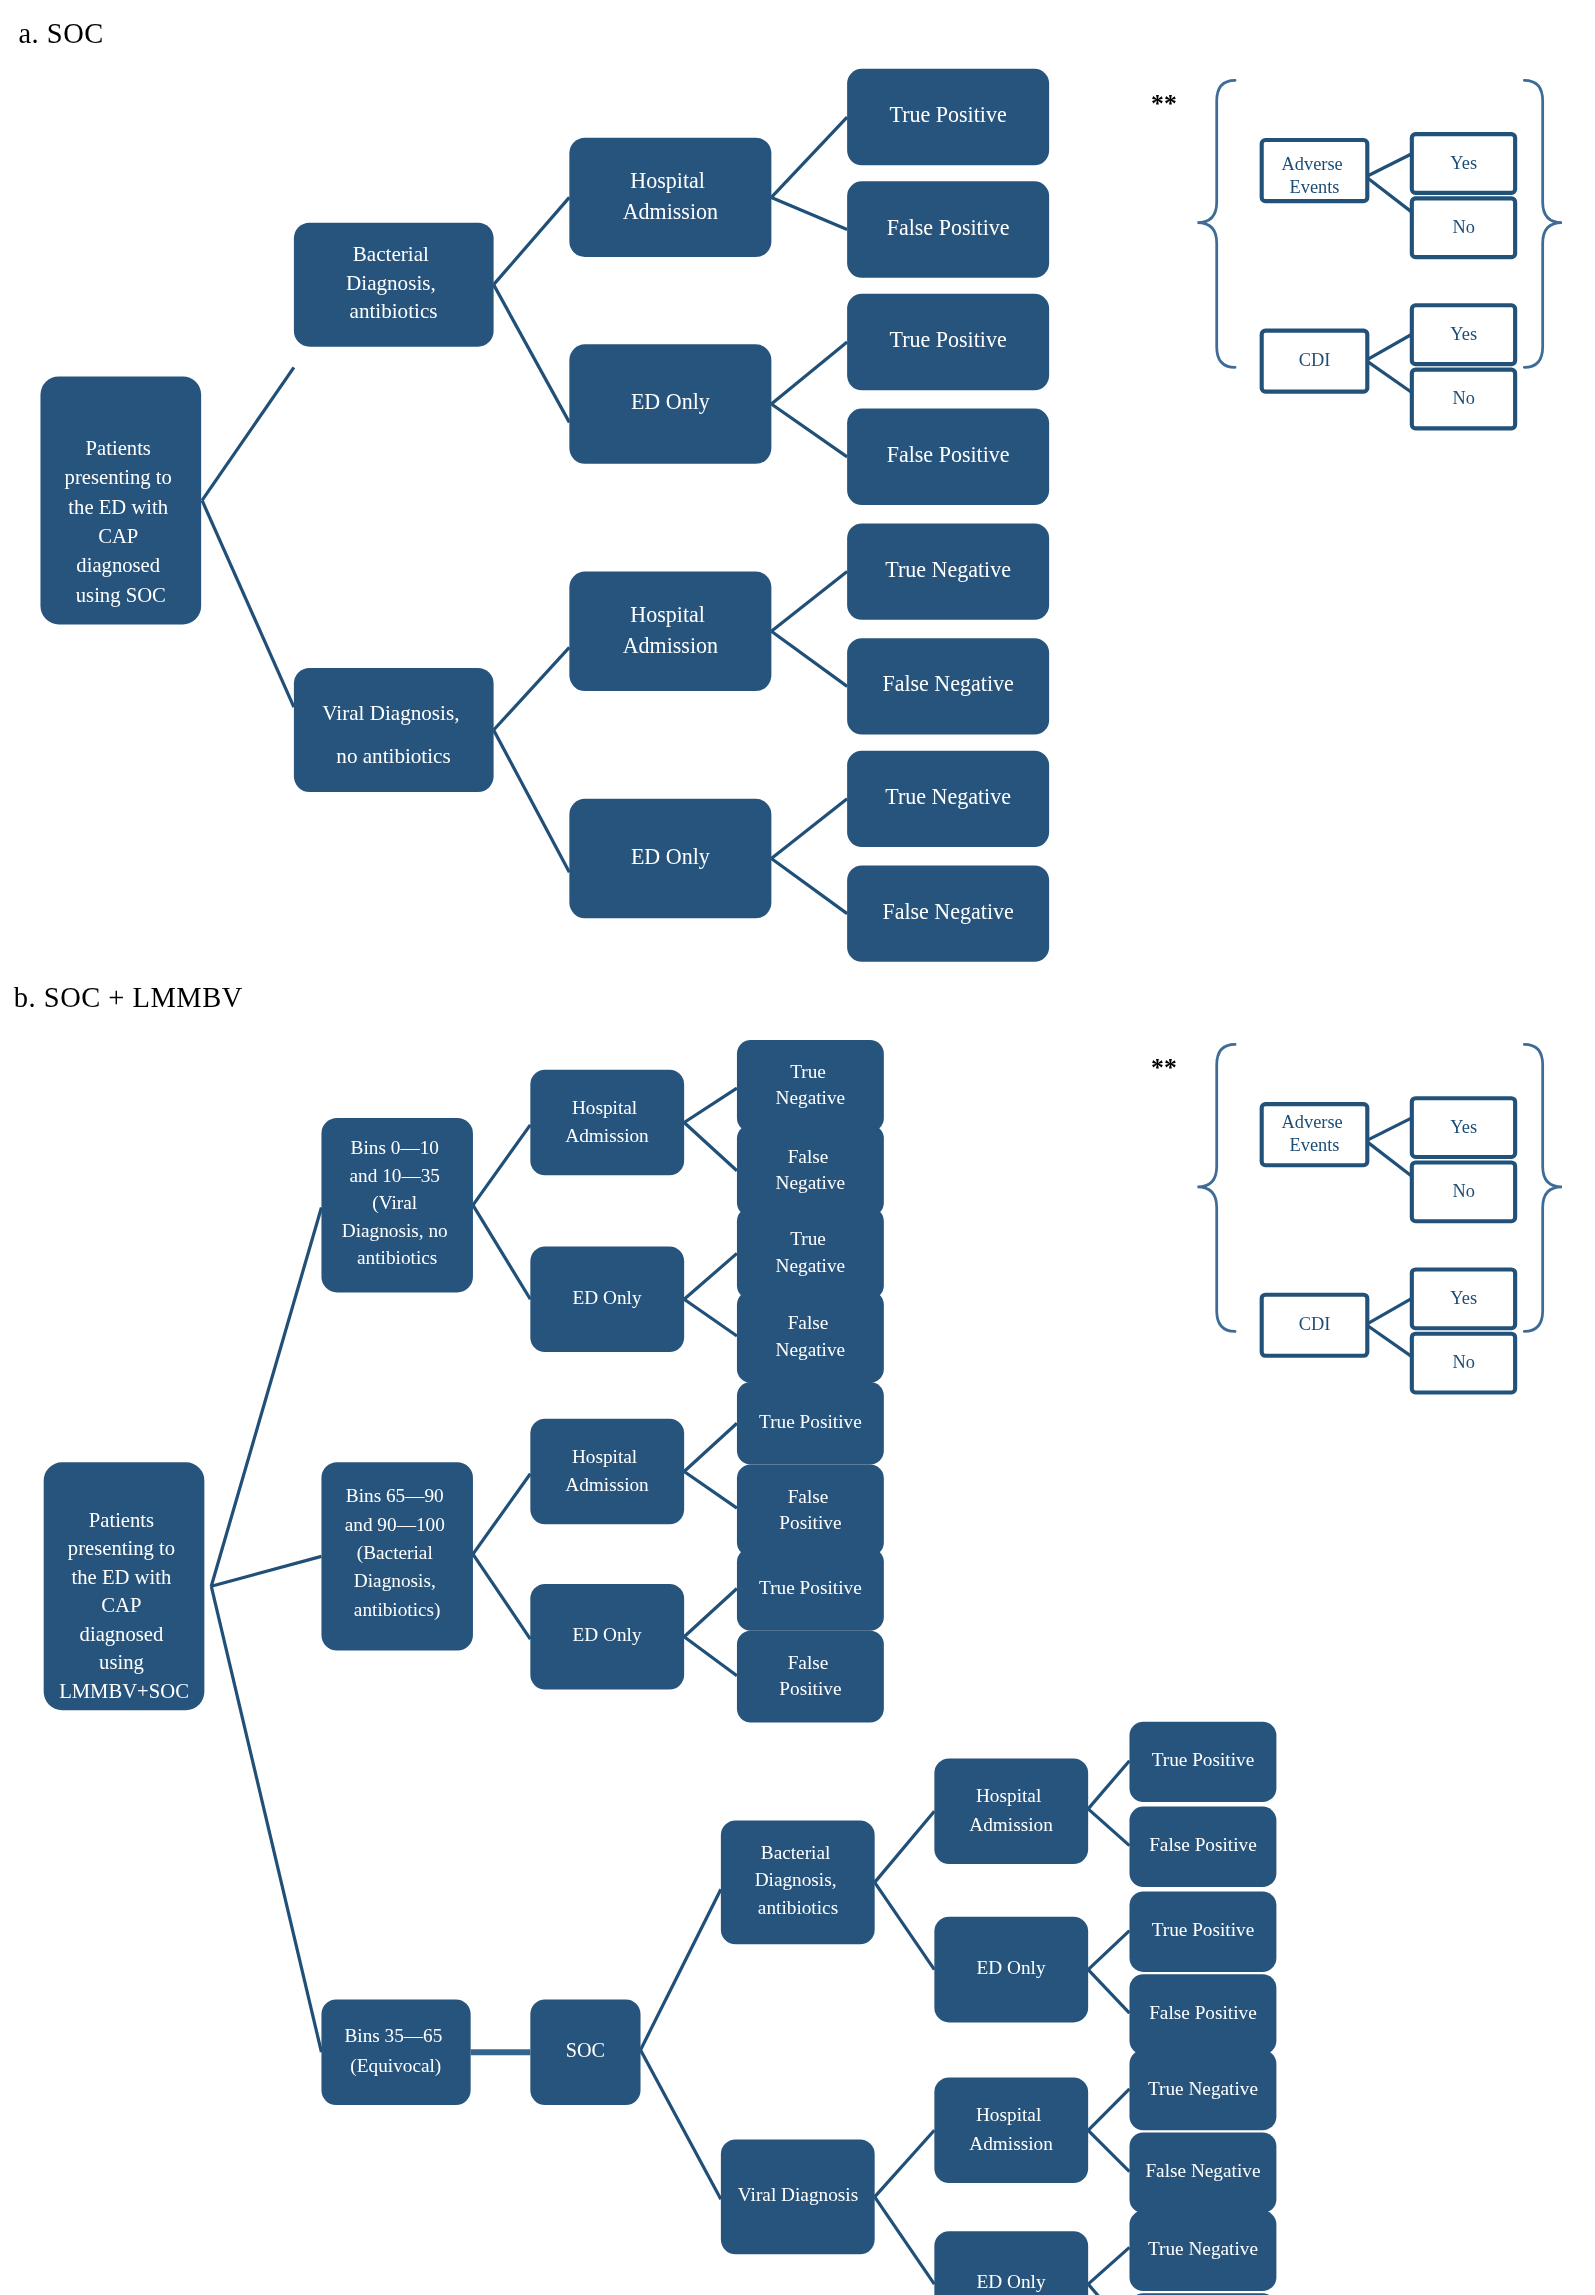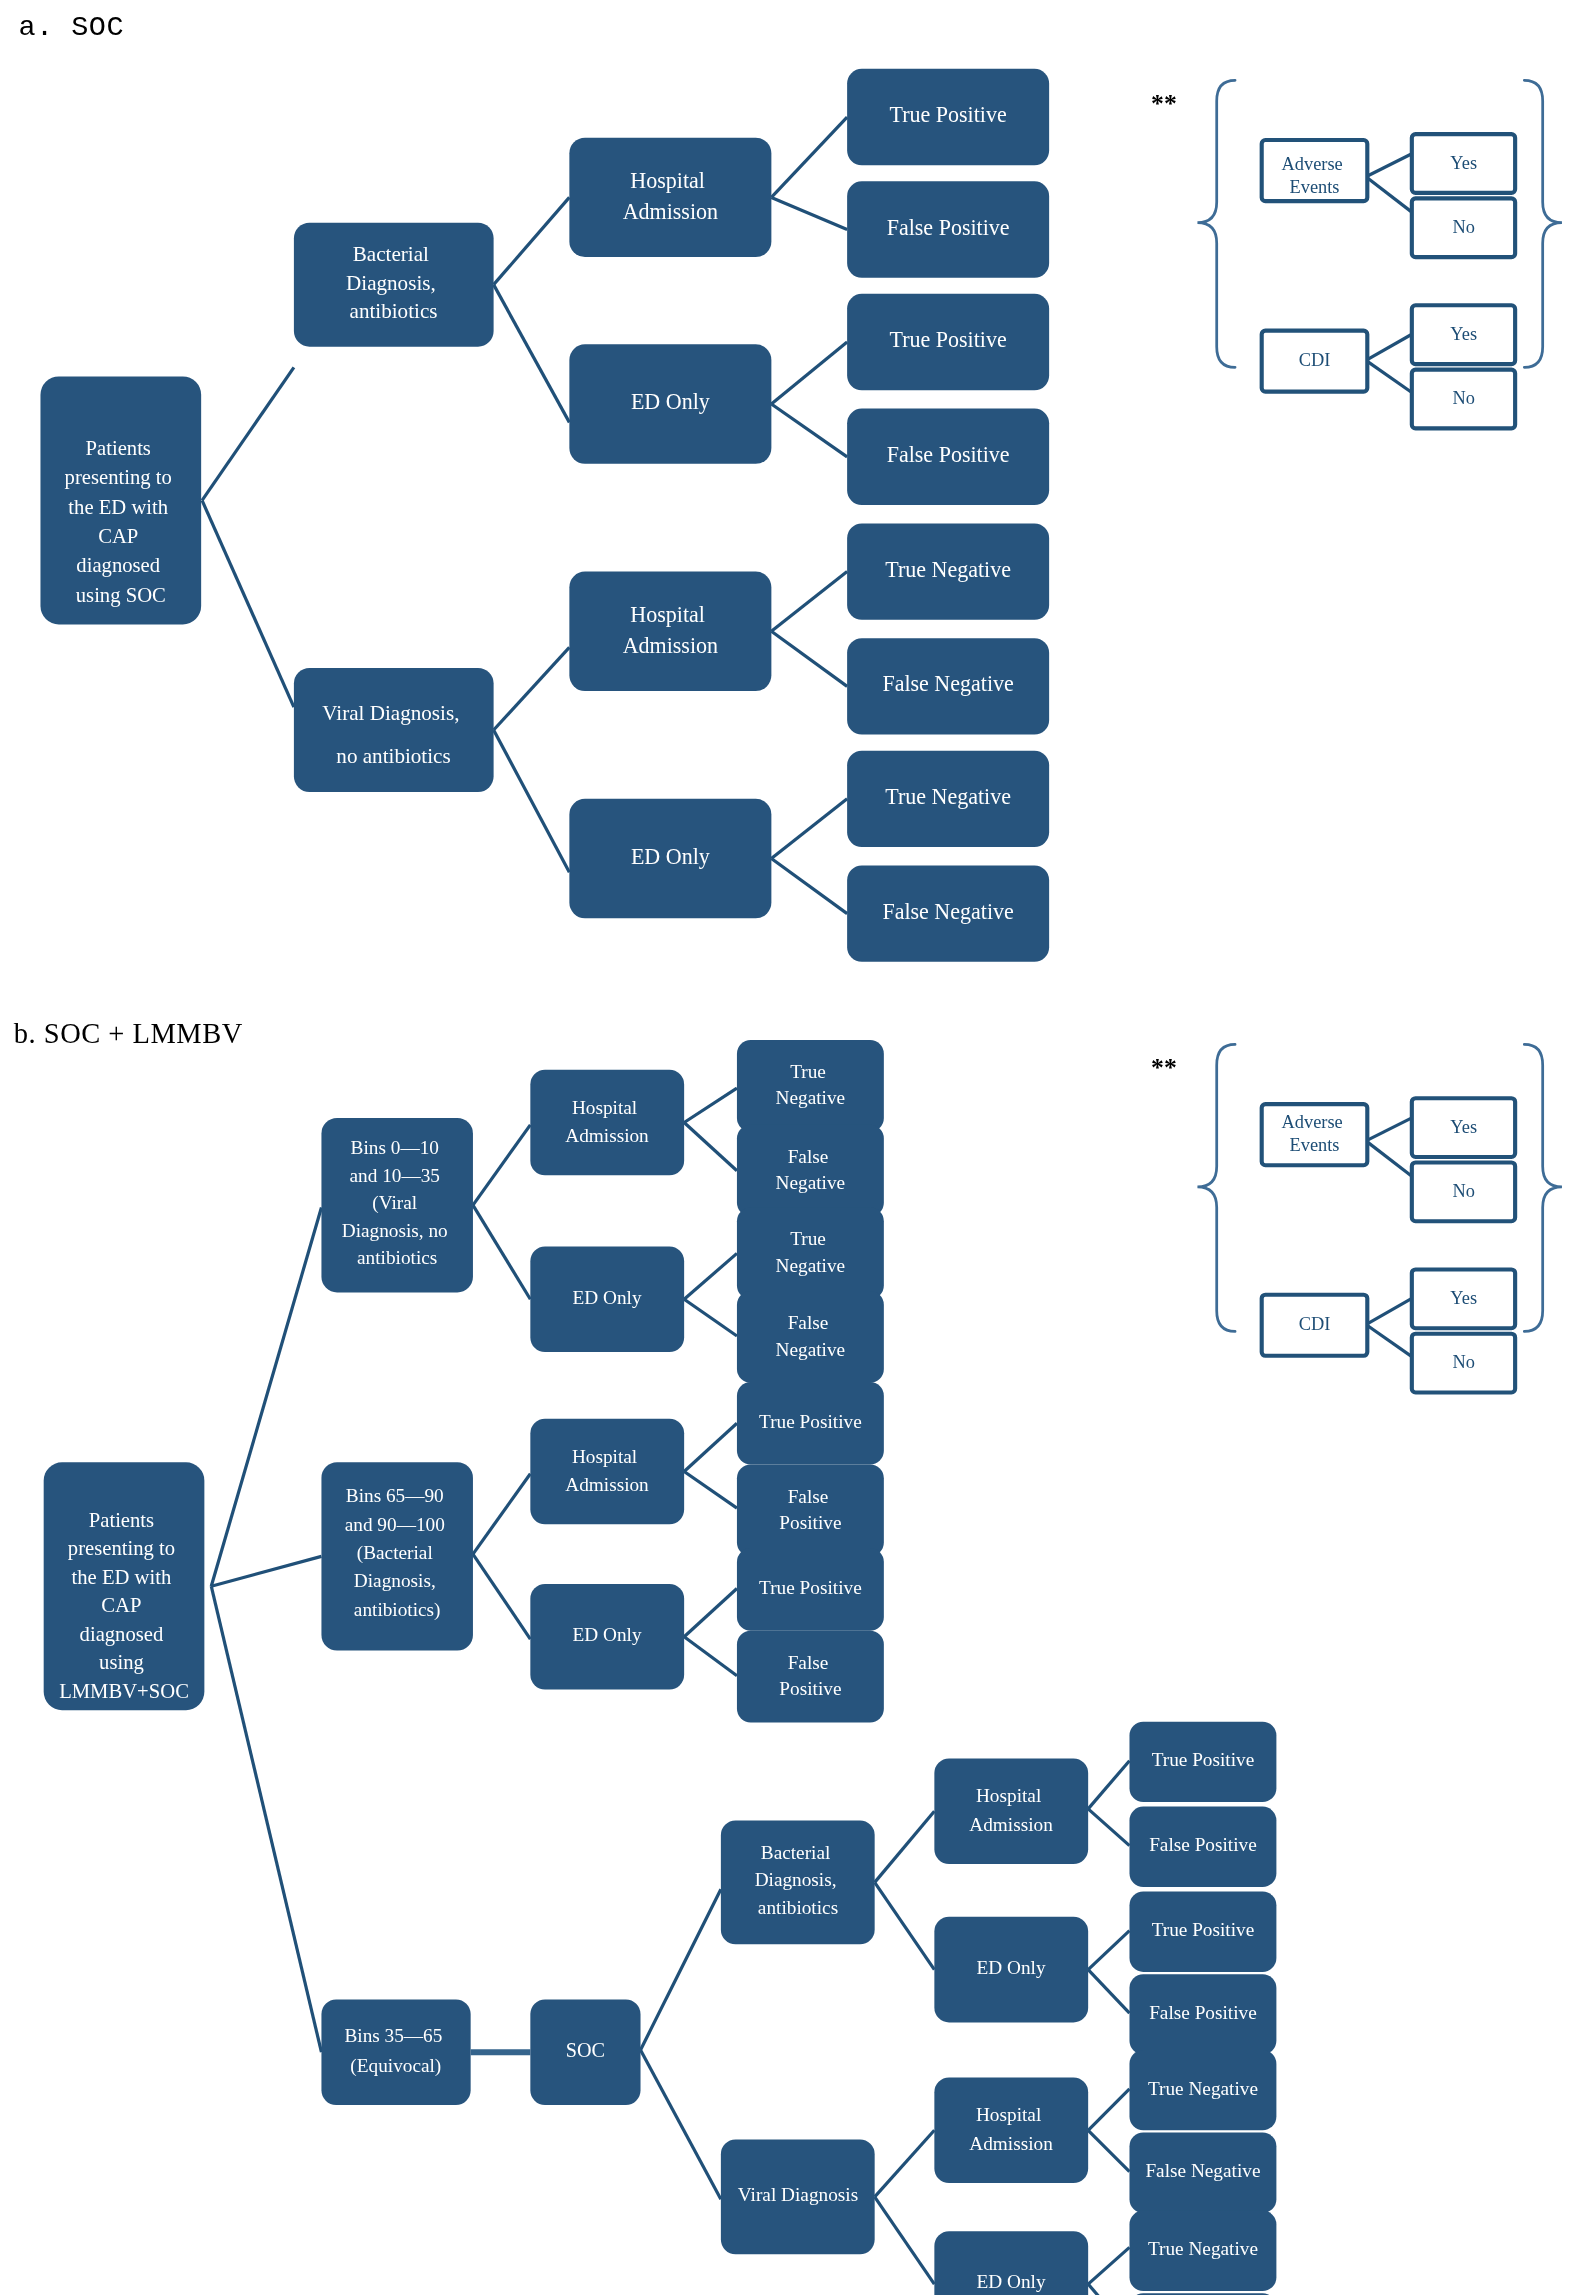--- a/index.html
+++ b/index.html
@@ -1,22 +1,22 @@
 <!DOCTYPE html>
 <html style="font-size:7.3px"><head>
 <meta charset="utf-8">
 <style>
   html,body{margin:0;padding:0;background:#ffffff;}
   body{width:1596px;height:2386px;position:relative;font-family:"Liberation Serif",serif;}
   .panel-title{
     position:absolute;color:#000000;font-family:"Liberation Serif",serif;
     font-size:28.5px;letter-spacing:0.5px;white-space:nowrap;
   }
-  #panel-a-title{left:18.4px;top:11px;font-family:Liberation Mono, monospace;}
-  #panel-b-title{left:13.8px;top:1018px;}
+  #panel-a-title{left:18.4px;top:18px;}
+  #panel-b-title{left:13.8px;top:982px;}
   svg.tree{position:absolute;left:0;top:0;width:1596px;height:2386px;overflow:visible;}
   .lnk{stroke:#205078;stroke-width:7;fill:none;}
   .lnk-thick{stroke:#35648c;stroke-width:13;fill:none;}
   .nodebox{fill:#27547d;}
   .outlinebox{fill:#ffffff;stroke:#225279;stroke-width:9;}
   .brace{stroke:#3e6c96;stroke-width:6;fill:none;stroke-linecap:round;}
   .nlabel{
     fill:#ffffff;font-family:"Liberation Serif",serif;
     text-anchor:middle;dominant-baseline:middle;
   }

